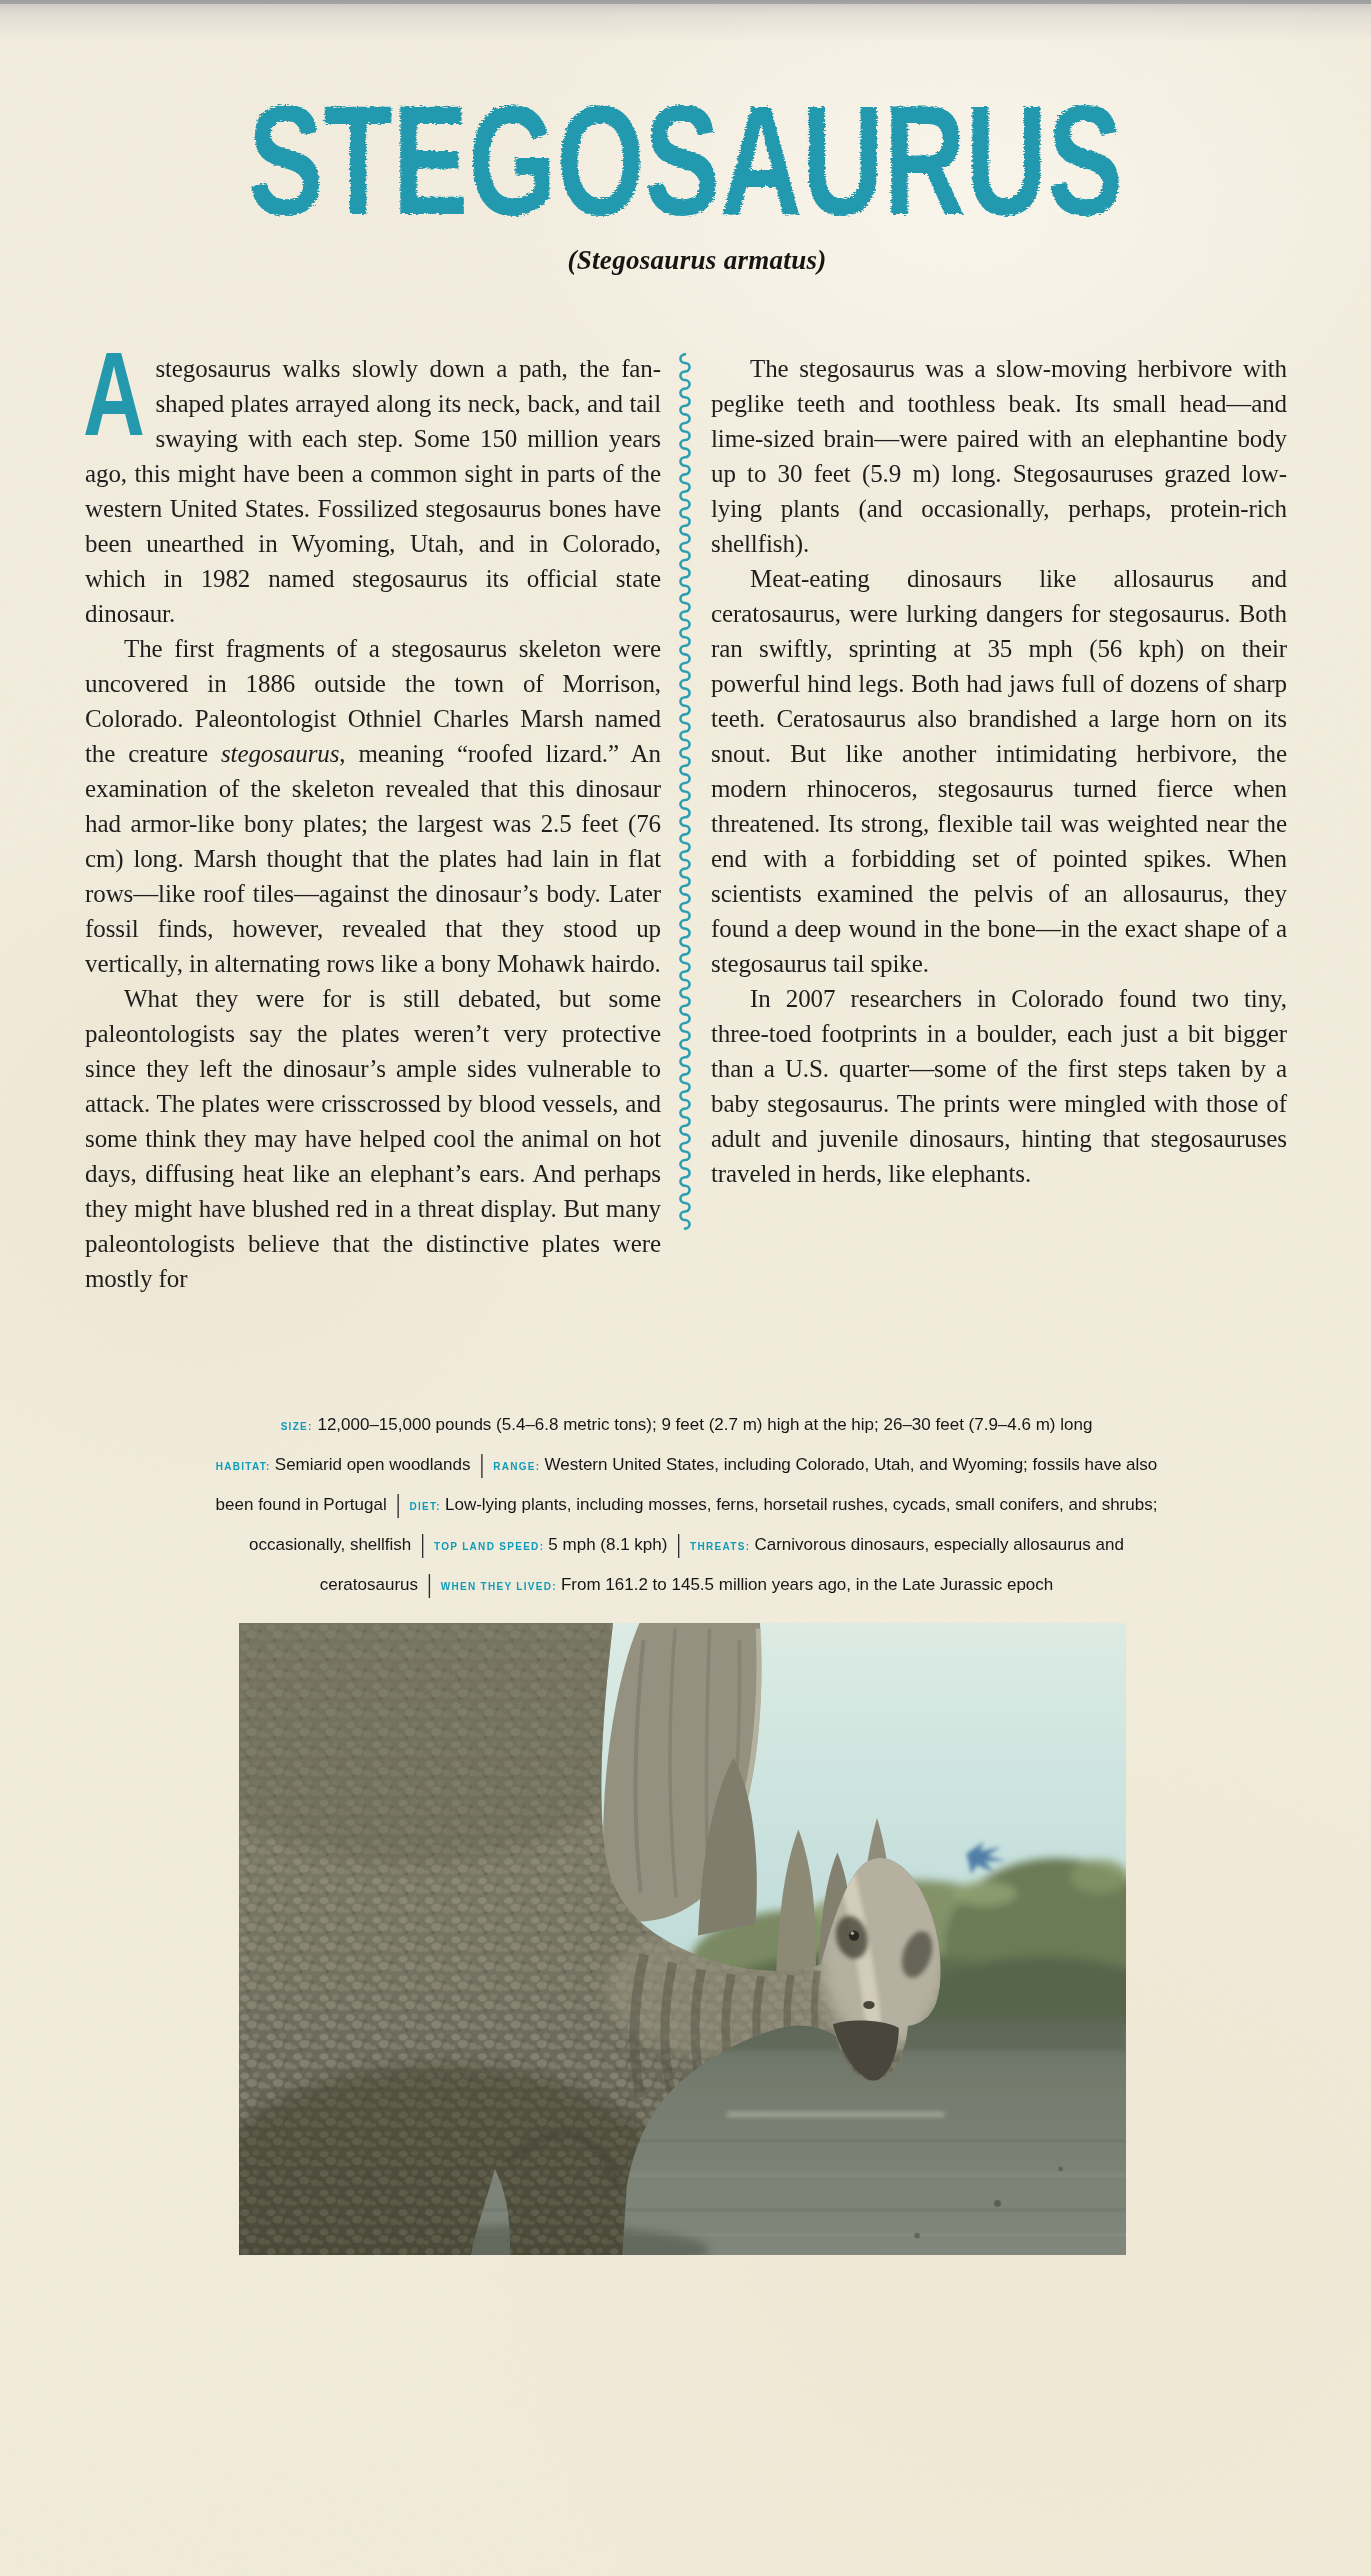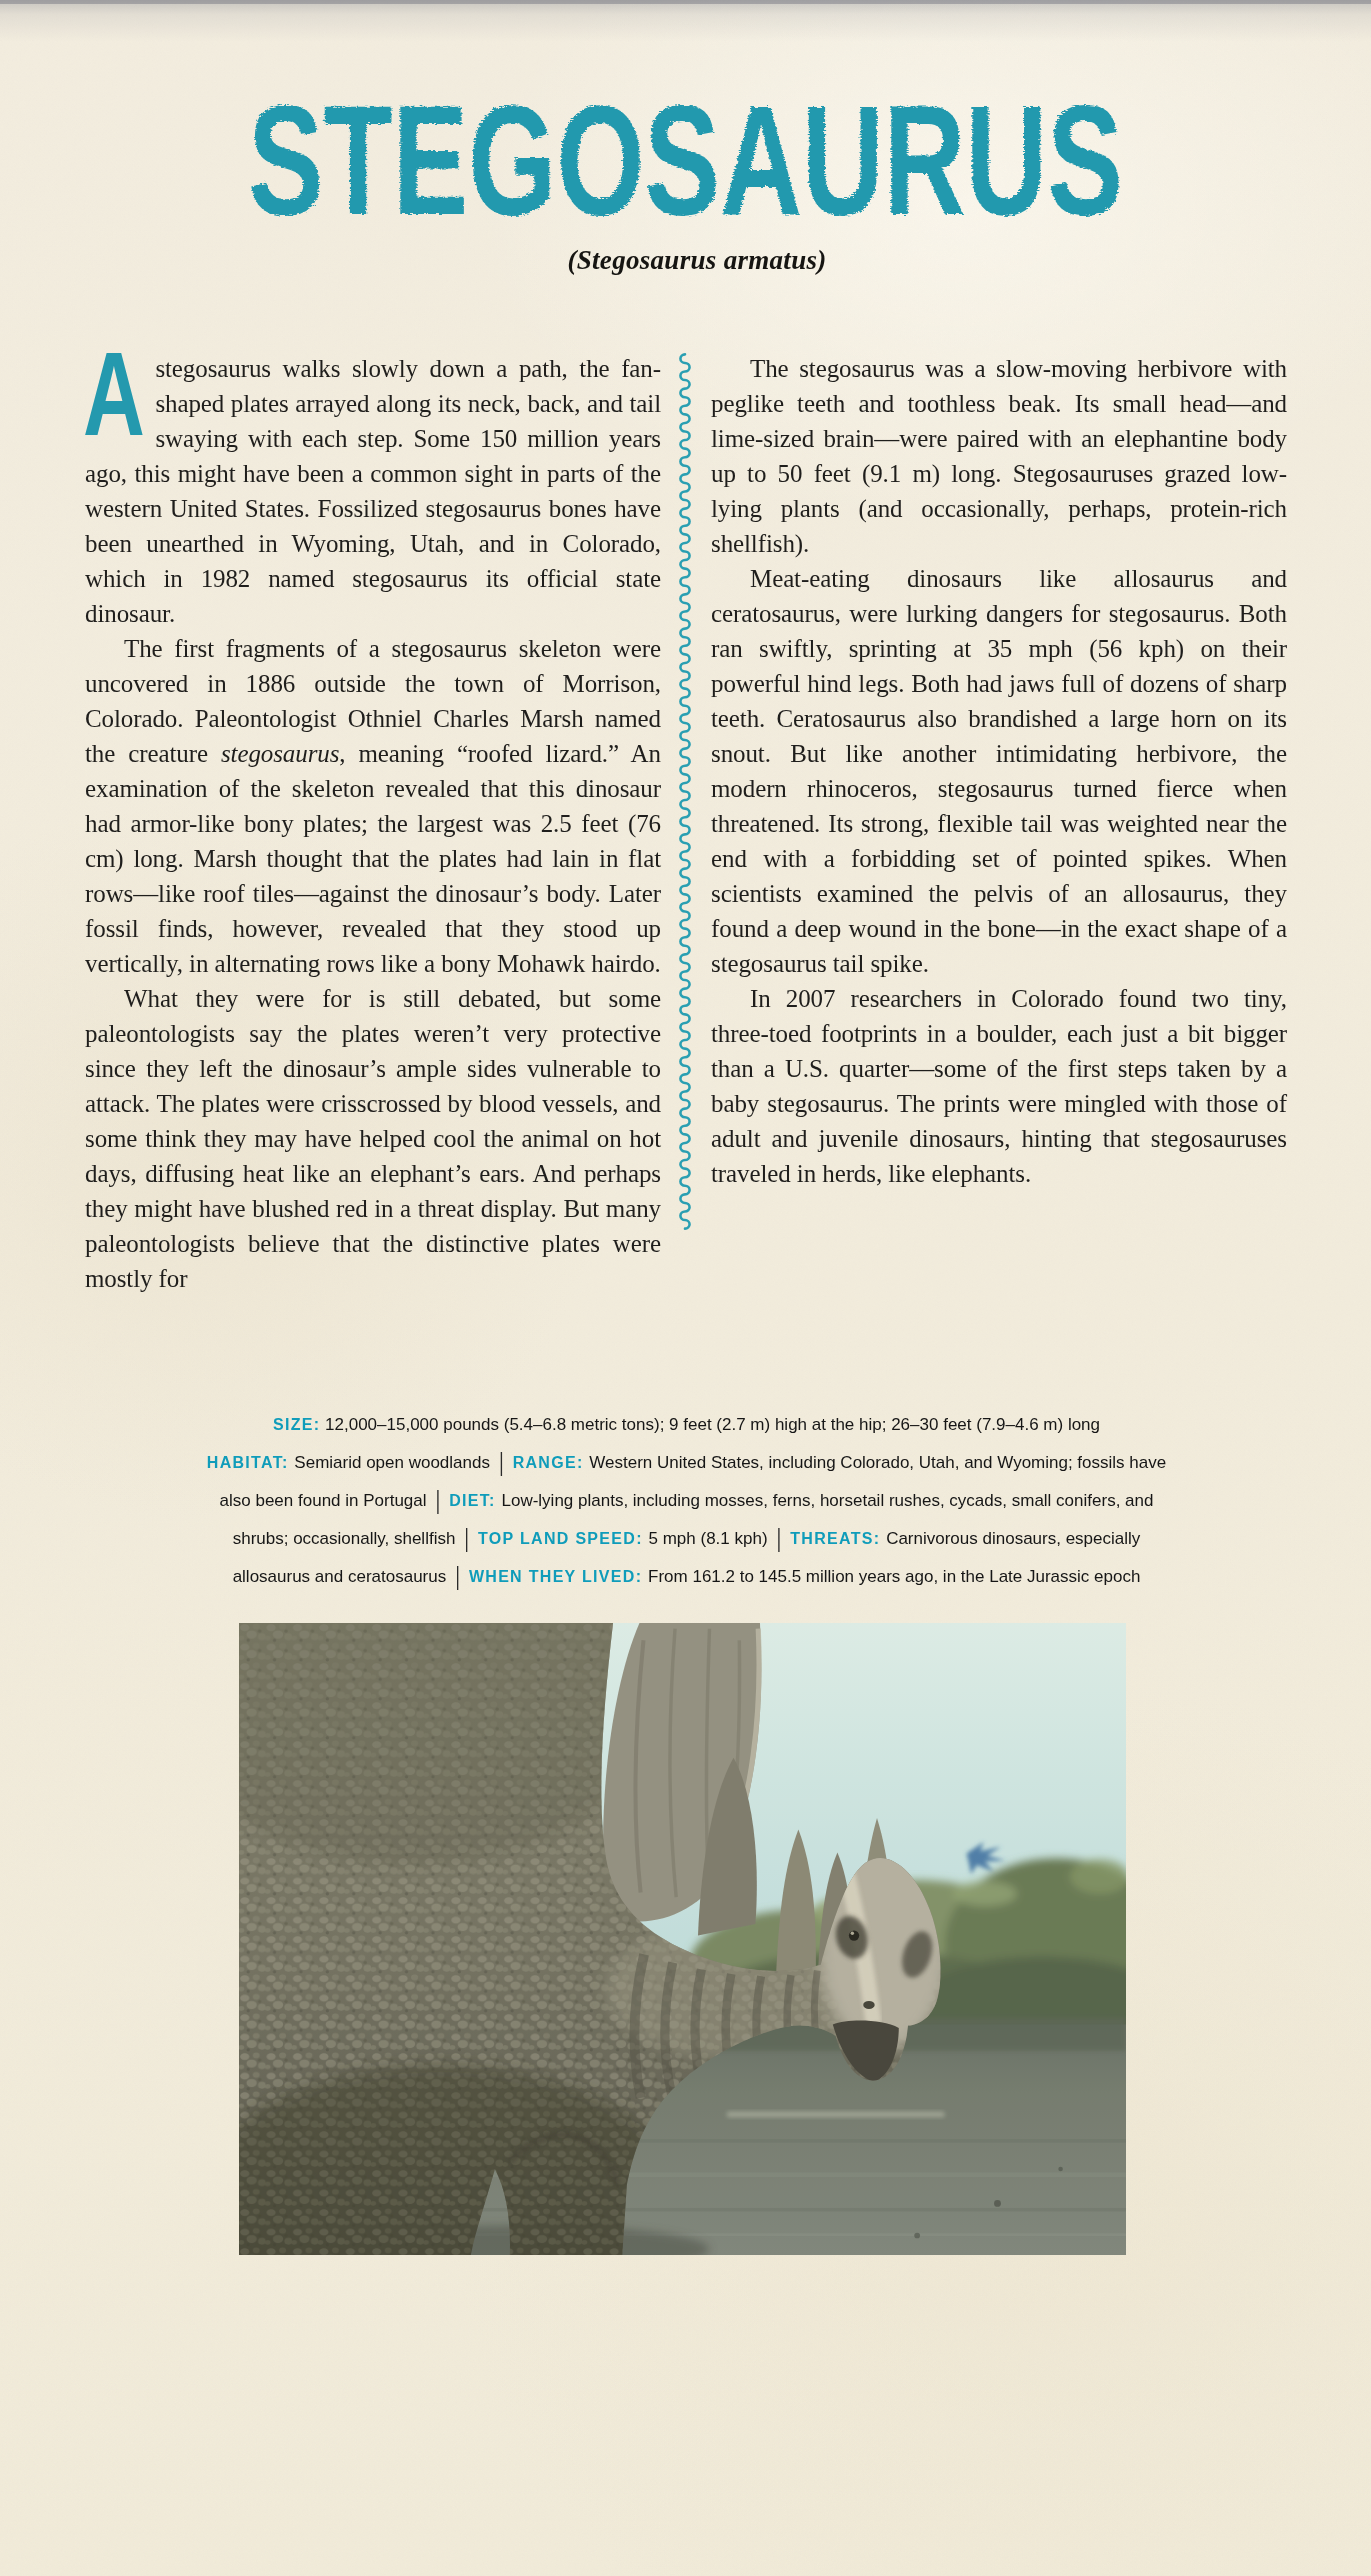--- a/index.html
+++ b/index.html
@@ -43,21 +43,21 @@
     font:700 119px/1 "Liberation Sans",sans-serif;color:#2499ae;
     transform:scaleX(.72);transform-origin:left top;
   }
 
   .divider-svg{position:absolute;left:677px;top:351px;width:16px;height:881px;overflow:visible;}
 
   .facts{
     position:absolute;left:204px;top:1406px;width:965px;text-align:center;
     font-family:"Liberation Sans",sans-serif;font-size:17px;line-height:38px;color:#161616;
   }
-  .fact-label{color:#0f9cba;font-weight:700;font-size:16px;letter-spacing:1.3px;}
+  .fact-label{color:#0f9cba;font-weight:700;font-size:10px;letter-spacing:1.3px;}
   .fact-value{color:#161616;}
   .fact-sep{display:inline-block;margin:0 9.2px;color:#2b2b2b;transform:scaleY(1.5);font-size:16.6px;}
 
   .photo{position:absolute;left:239px;top:1623px;width:887px;height:632px;display:block;}
 
   [data-name]{box-sizing:border-box;}
 </style>
 </head>
 <body data-name="book-page">
 
@@ -84,21 +84,21 @@
 <div class="subtitle" data-name="page-subtitle">(Stegosaurus armatus)</div>
 
 <div class="col col-left" data-name="column-left">
     <p class="para" data-name="paragraph"><span class="dropcap-box" data-name="drop-cap">
         <span class="dropcap-glyph">A</span>
       </span><span data-name="text-run">stegosaurus walks slowly down a path, the fan-shaped plates arrayed along its neck, back, and tail swaying with each step. Some 150 million years ago, this might have been a common sight in parts of the western United States. Fossilized stegosaurus bones have been unearthed in Wyoming, Utah, and in Colorado, which in 1982 named stegosaurus its official state dinosaur.</span></p>
     <p class="para indent" data-name="paragraph"><span data-name="text-run">The first fragments of a stegosaurus skeleton were uncovered in 1886 outside the town of Morrison, Colorado. Paleontologist Othniel Charles Marsh named the creature </span><em data-name="italic-text-run">stegosaurus</em><span data-name="text-run">, meaning “roofed lizard.” An examination of the skeleton revealed that this dinosaur had armor-like bony plates; the largest was 2.5 feet (76 cm) long. Marsh thought that the plates had lain in flat rows—like roof tiles—against the dinosaur’s body. Later fossil finds, however, revealed that they stood up vertically, in alternating rows like a bony Mohawk hairdo.</span></p>
     <p class="para indent" data-name="paragraph"><span data-name="text-run">What they were for is still debated, but some paleontologists say the plates weren’t very protective since they left the dinosaur’s ample sides vulnerable to attack. The plates were crisscrossed by blood vessels, and some think they may have helped cool the animal on hot days, diffusing heat like an elephant’s ears. And perhaps they might have blushed red in a threat display. But many paleontologists believe that the distinctive plates were mostly for</span></p>
   </div>
 <div class="col col-right" data-name="column-right">
-    <p class="para indent" data-name="paragraph"><span data-name="text-run">The stegosaurus was a slow-moving herbivore with peglike teeth and toothless beak. Its small head—and lime-sized brain—were paired with an elephantine body up to 50 feet (9.1 m) long. Stegosauruses grazed low-lying plants (and occasionally, perhaps, protein-rich shellfish).</span></p>
+    <p class="para indent" data-name="paragraph"><span data-name="text-run">The stegosaurus was a slow-moving herbivore with peglike teeth and toothless beak. Its small head—and lime-sized brain—were paired with an elephantine body up to 30 feet (5.9 m) long. Stegosauruses grazed low-lying plants (and occasionally, perhaps, protein-rich shellfish).</span></p>
     <p class="para indent" data-name="paragraph"><span data-name="text-run">Meat-eating dinosaurs like allosaurus and ceratosaurus, were lurking dangers for stegosaurus. Both ran swiftly, sprinting at 35 mph (56 kph) on their powerful hind legs. Both had jaws full of dozens of sharp teeth. Ceratosaurus also brandished a large horn on its snout. But like another intimidating herbivore, the modern rhinoceros, stegosaurus turned fierce when threatened. Its strong, flexible tail was weighted near the end with a forbidding set of pointed spikes. When scientists examined the pelvis of an allosaurus, they found a deep wound in the bone—in the exact shape of a stegosaurus tail spike.</span></p>
     <p class="para indent" data-name="paragraph"><span data-name="text-run">In 2007 researchers in Colorado found two tiny, three-toed footprints in a boulder, each just a bit bigger than a U.S. quarter—some of the first steps taken by a baby stegosaurus. The prints were mingled with those of adult and juvenile dinosaurs, hinting that stegosauruses traveled in herds, like elephants.</span></p>
   </div>
 
 <svg class="divider-svg" data-name="column-divider" viewBox="0 0 28 1536">
   <path id="wave-path" d="M14 3 a8 7.5 0 0 0 0 15 a8 7.5 0 0 1 0 15 a8 7.5 0 0 0 0 15 a8 7.5 0 0 1 0 15 a8 7.5 0 0 0 0 15 a8 7.5 0 0 1 0 15 a8 7.5 0 0 0 0 15 a8 7.5 0 0 1 0 15 a8 7.5 0 0 0 0 15 a8 7.5 0 0 1 0 15 a8 7.5 0 0 0 0 15 a8 7.5 0 0 1 0 15 a8 7.5 0 0 0 0 15 a8 7.5 0 0 1 0 15 a8 7.5 0 0 0 0 15 a8 7.5 0 0 1 0 15 a8 7.5 0 0 0 0 15 a8 7.5 0 0 1 0 15 a8 7.5 0 0 0 0 15 a8 7.5 0 0 1 0 15 a8 7.5 0 0 0 0 15 a8 7.5 0 0 1 0 15 a8 7.5 0 0 0 0 15 a8 7.5 0 0 1 0 15 a8 7.5 0 0 0 0 15 a8 7.5 0 0 1 0 15 a8 7.5 0 0 0 0 15 a8 7.5 0 0 1 0 15 a8 7.5 0 0 0 0 15 a8 7.5 0 0 1 0 15 a8 7.5 0 0 0 0 15 a8 7.5 0 0 1 0 15 a8 7.5 0 0 0 0 15 a8 7.5 0 0 1 0 15 a8 7.5 0 0 0 0 15 a8 7.5 0 0 1 0 15 a8 7.5 0 0 0 0 15 a8 7.5 0 0 1 0 15 a8 7.5 0 0 0 0 15 a8 7.5 0 0 1 0 15 a8 7.5 0 0 0 0 15 a8 7.5 0 0 1 0 15 a8 7.5 0 0 0 0 15 a8 7.5 0 0 1 0 15 a8 7.5 0 0 0 0 15 a8 7.5 0 0 1 0 15 a8 7.5 0 0 0 0 15 a8 7.5 0 0 1 0 15 a8 7.5 0 0 0 0 15 a8 7.5 0 0 1 0 15 a8 7.5 0 0 0 0 15 a8 7.5 0 0 1 0 15 a8 7.5 0 0 0 0 15 a8 7.5 0 0 1 0 15 a8 7.5 0 0 0 0 15 a8 7.5 0 0 1 0 15 a8 7.5 0 0 0 0 15 a8 7.5 0 0 1 0 15 a8 7.5 0 0 0 0 15 a8 7.5 0 0 1 0 15 a8 7.5 0 0 0 0 15 a8 7.5 0 0 1 0 15 a8 7.5 0 0 0 0 15 a8 7.5 0 0 1 0 15 a8 7.5 0 0 0 0 15 a8 7.5 0 0 1 0 15 a8 7.5 0 0 0 0 15 a8 7.5 0 0 1 0 15 a8 7.5 0 0 0 0 15 a8 7.5 0 0 1 0 15 a8 7.5 0 0 0 0 15 a8 7.5 0 0 1 0 15 a8 7.5 0 0 0 0 15 a8 7.5 0 0 1 0 15 a8 7.5 0 0 0 0 15 a8 7.5 0 0 1 0 15 a8 7.5 0 0 0 0 15 a8 7.5 0 0 1 0 15 a8 7.5 0 0 0 0 15 a8 7.5 0 0 1 0 15 a8 7.5 0 0 0 0 15 a8 7.5 0 0 1 0 15 a8 7.5 0 0 0 0 15 a8 7.5 0 0 1 0 15 a8 7.5 0 0 0 0 15 a8 7.5 0 0 1 0 15 a8 7.5 0 0 0 0 15 a8 7.5 0 0 1 0 15 a8 7.5 0 0 0 0 15 a8 7.5 0 0 1 0 15 a8 7.5 0 0 0 0 15 a8 7.5 0 0 1 0 15 a8 7.5 0 0 0 0 15 a8 7.5 0 0 1 0 15 a8 7.5 0 0 0 0 15 a8 7.5 0 0 1 0 15 a8 7.5 0 0 0 0 15 a8 7.5 0 0 1 0 15 a8 7.5 0 0 0 0 15 a8 7.5 0 0 1 0 15 a8 7.5 0 0 0 0 15 a8 7.5 0 0 1 0 15" fill="none" stroke="#2a9fb2" stroke-width="4.5" stroke-linecap="round"></path>
 </svg>
 
 <div class="facts" data-name="facts-panel">
   <div data-name="facts-size-line">

